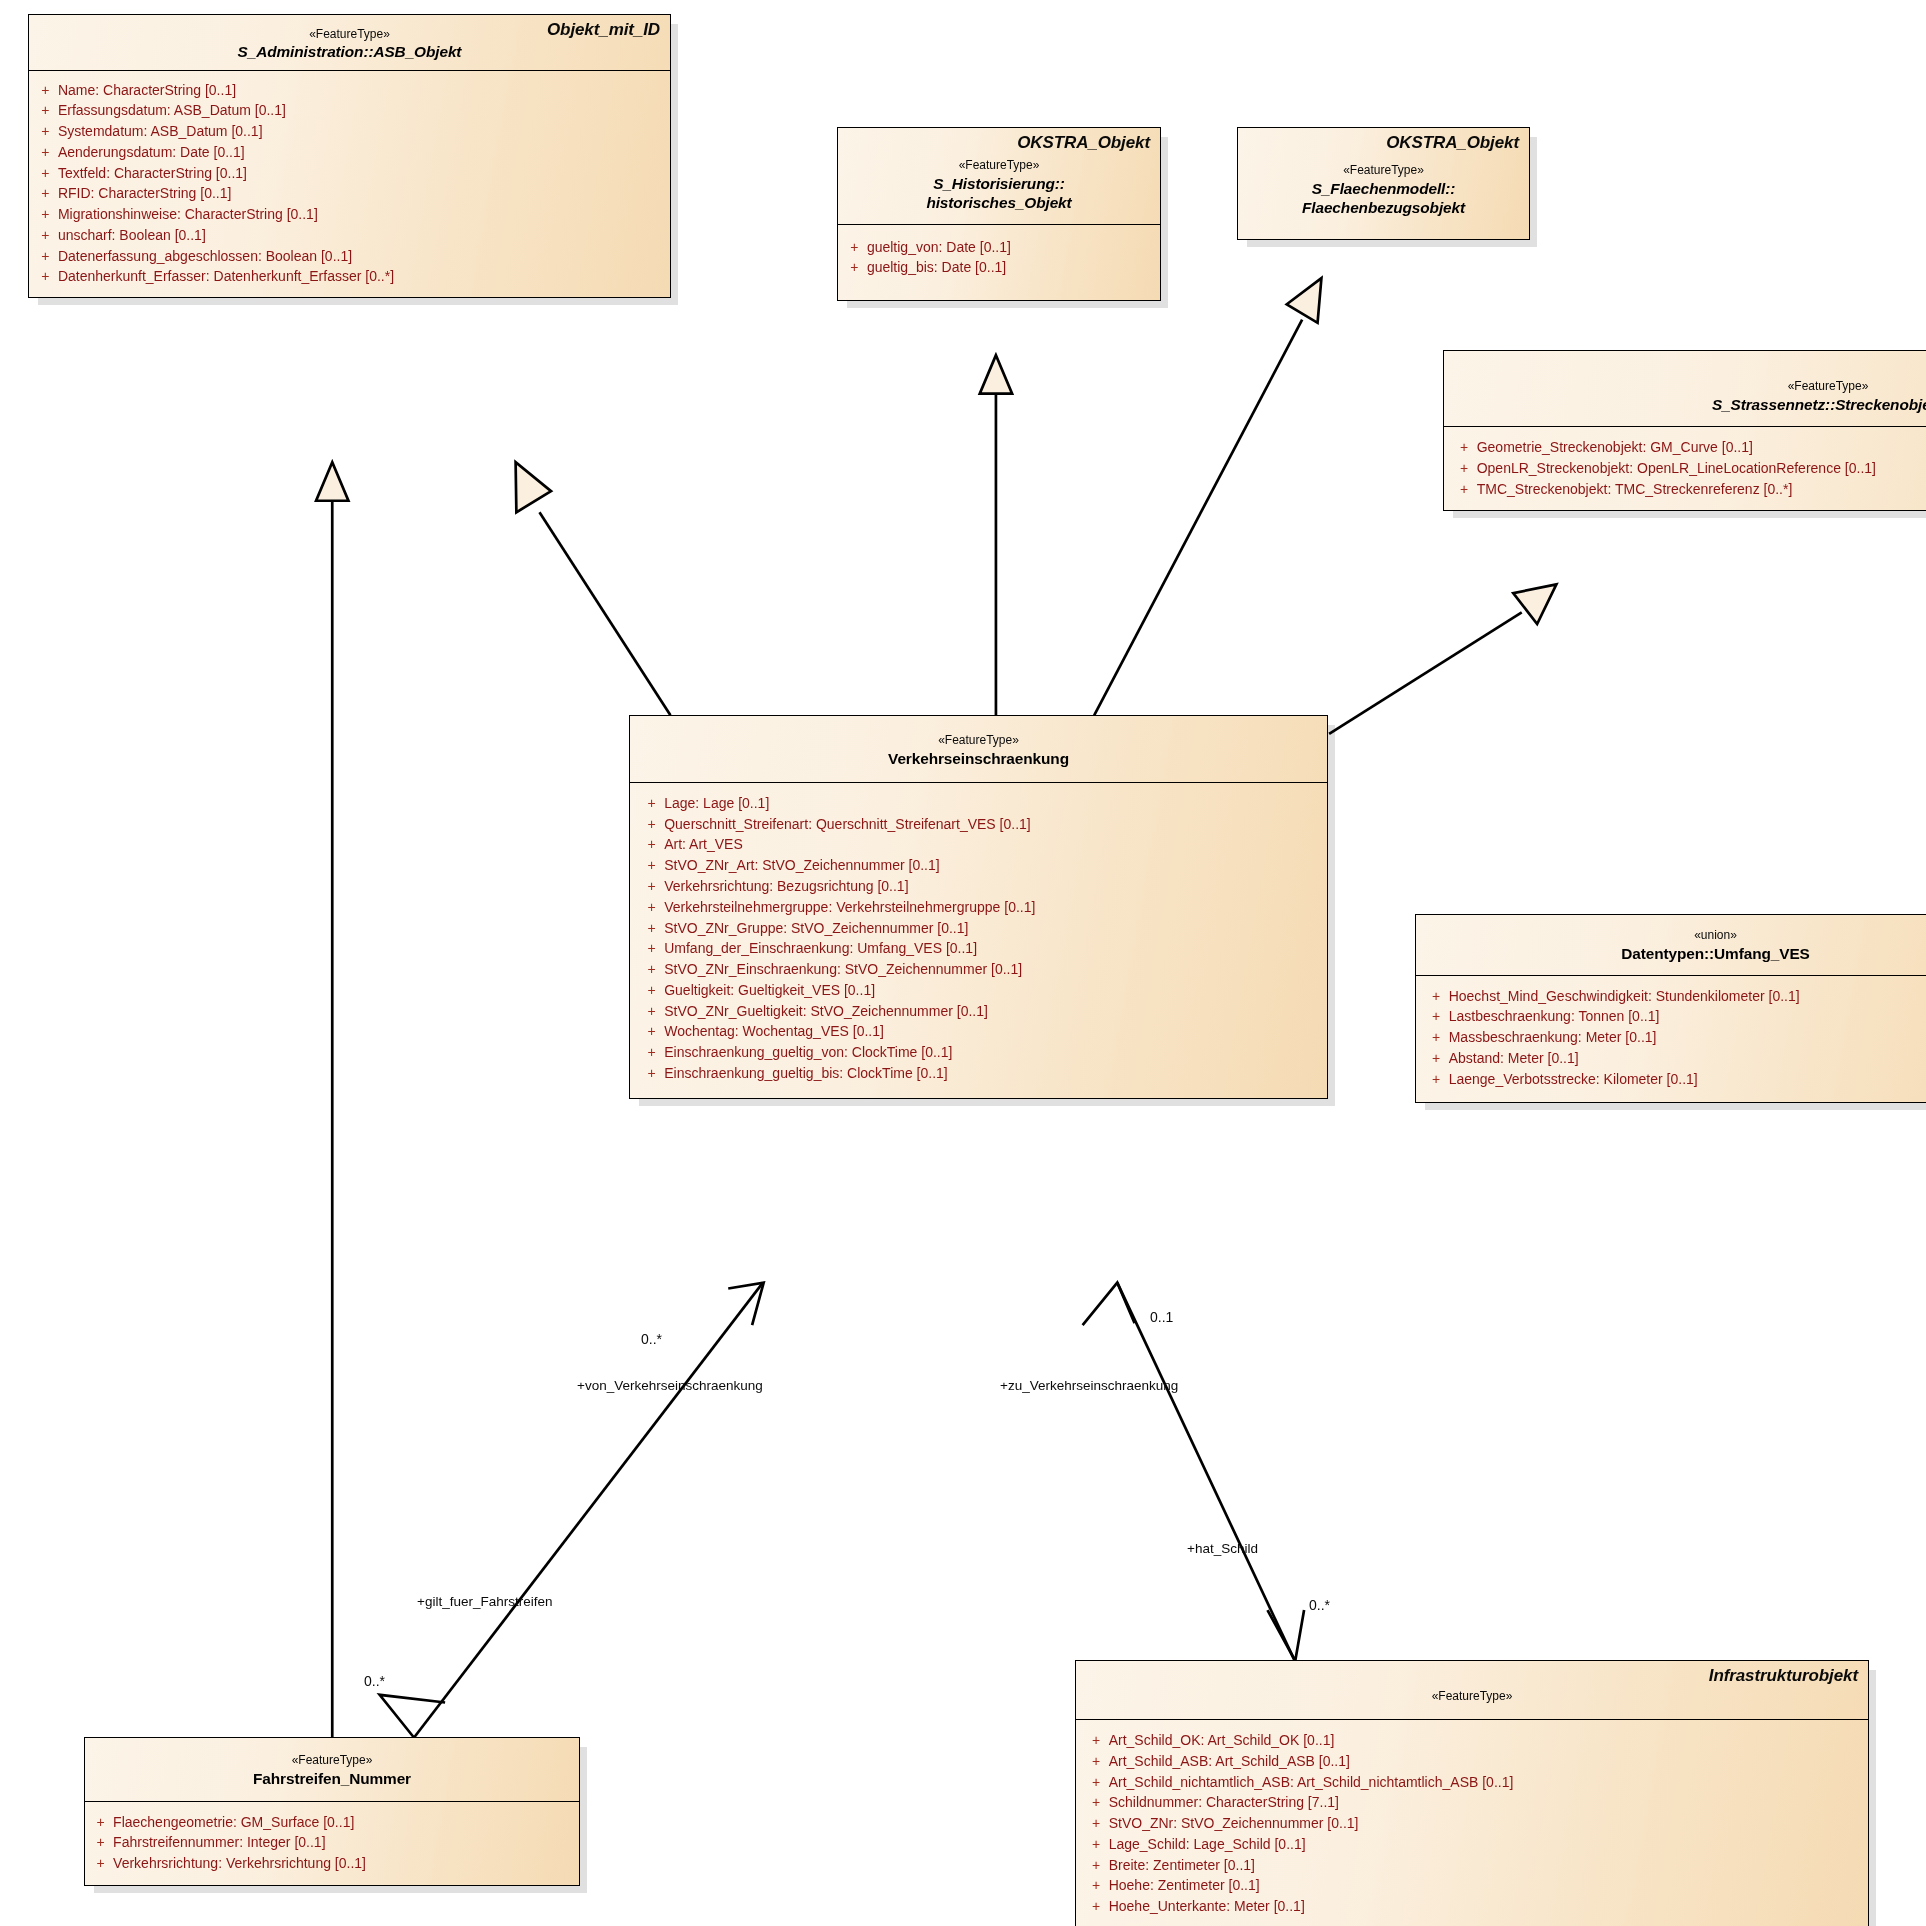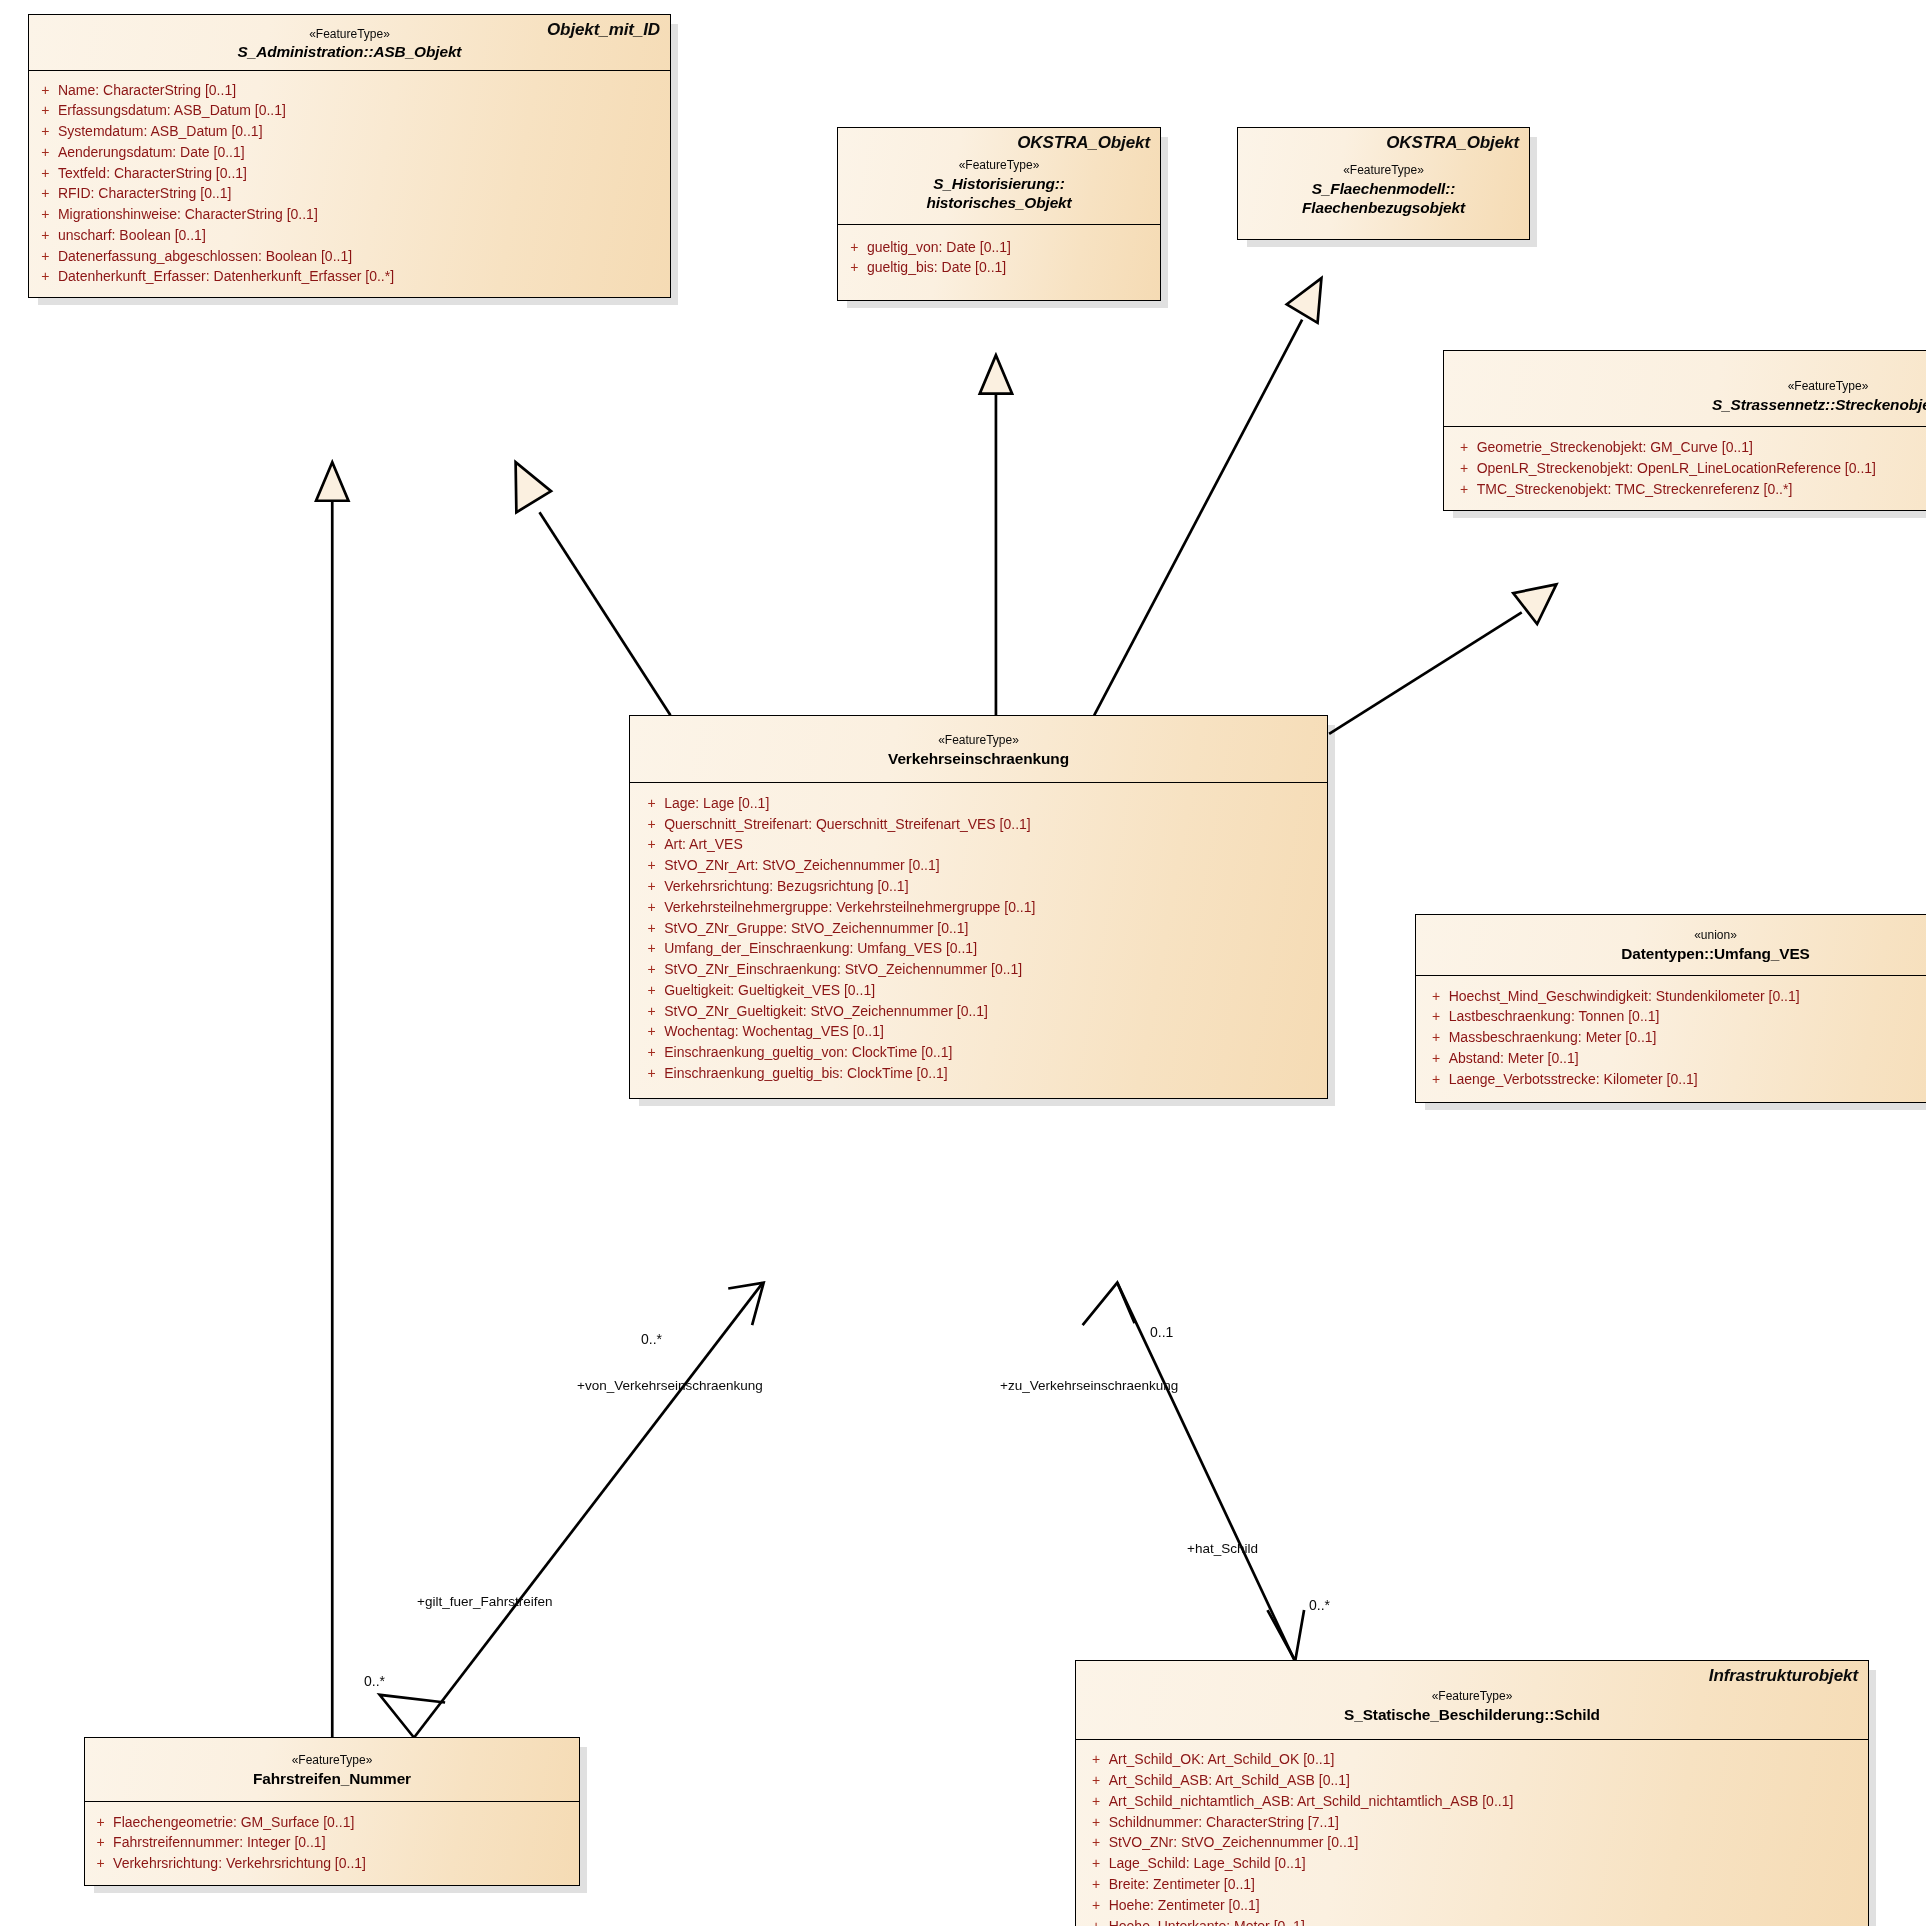--- a/index.html
+++ b/index.html
@@ -335,21 +335,20 @@
           <span class="sig">Verkehrsrichtung: Verkehrsrichtung [0..1]</span>
         </div>
     </div>
   </div>
 
   <div class="uml-class" style="left:1075px; top:1660px; width:794px;">
     <div class="uml-head" style="padding-bottom:14px;">
       <div class="corner-tag">Infrastrukturobjekt</div>
       <div class="head-spacer" style="height:22.3px;"></div>
       <div class="stereotype">«FeatureType»</div>
-      <div class="classname upright">S_Statische_Beschilderung::Schild</div>
     </div>
     <div class="uml-attrs" style="padding-left:7.7px;padding-top:10px;padding-bottom:13px;">
       <div class="attr">
           <span class="vis">+</span>
           <span class="sig">Art_Schild_OK: Art_Schild_OK [0..1]</span>
         </div>
       <div class="attr">
           <span class="vis">+</span>
           <span class="sig">Art_Schild_ASB: Art_Schild_ASB [0..1]</span>
         </div>
@@ -381,21 +380,21 @@
           <span class="vis">+</span>
           <span class="sig">Hoehe_Unterkante: Meter [0..1]</span>
         </div>
 
     </div>
   </div>
 
   <div class="mult-label" style="left:641px; top:1332px;">0..*</div>
   <div class="edge-label" style="left:546px; top:1379px;margin-left:31px;">+von_Verkehrseinschraenkung</div>
 
-  <div class="mult-label" style="left:1150px; top:1310px;margin-top:15px;">0..1</div>
+  <div class="mult-label" style="left:1150px; top:1310px;">0..1</div>
   <div class="edge-label" style="left:1000px; top:1379px;">+zu_Verkehrseinschraenkung</div>
 
   <div class="edge-label" style="left:417px; top:1595px;text-align:right;">+gilt_fuer_Fahrstreifen</div>
   <div class="mult-label" style="left:364px; top:1674px;">0..*</div>
 
   <div class="edge-label" style="left:1187px; top:1542px;">+hat_Schild</div>
   <div class="mult-label" style="left:1309px; top:1598px;">0..*</div>
 
 </div>
 

